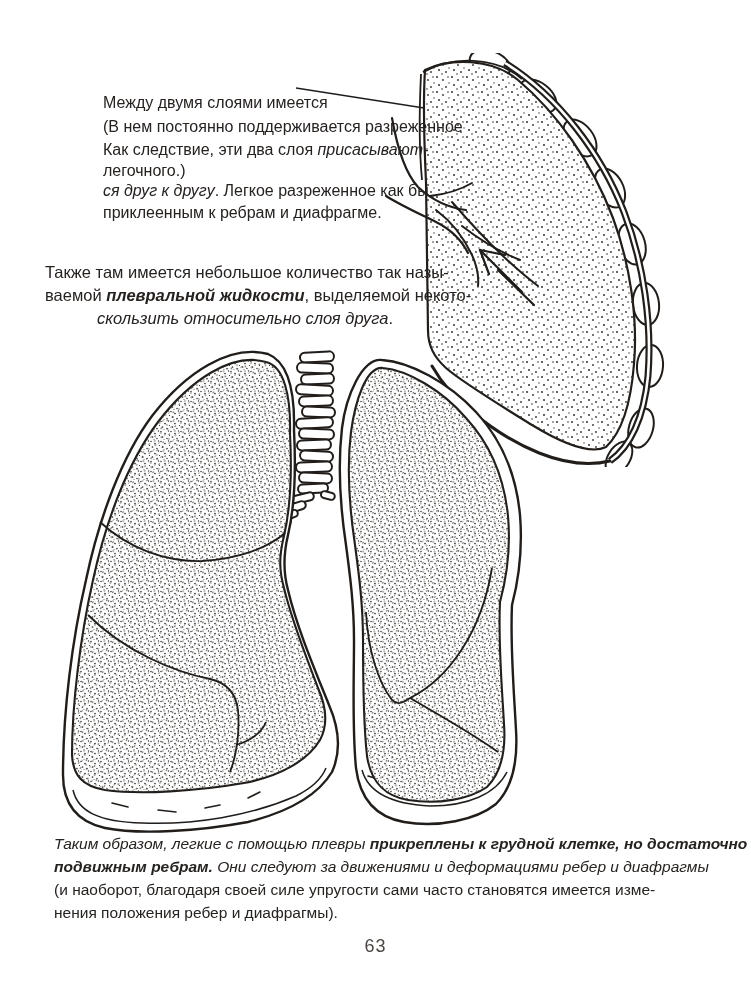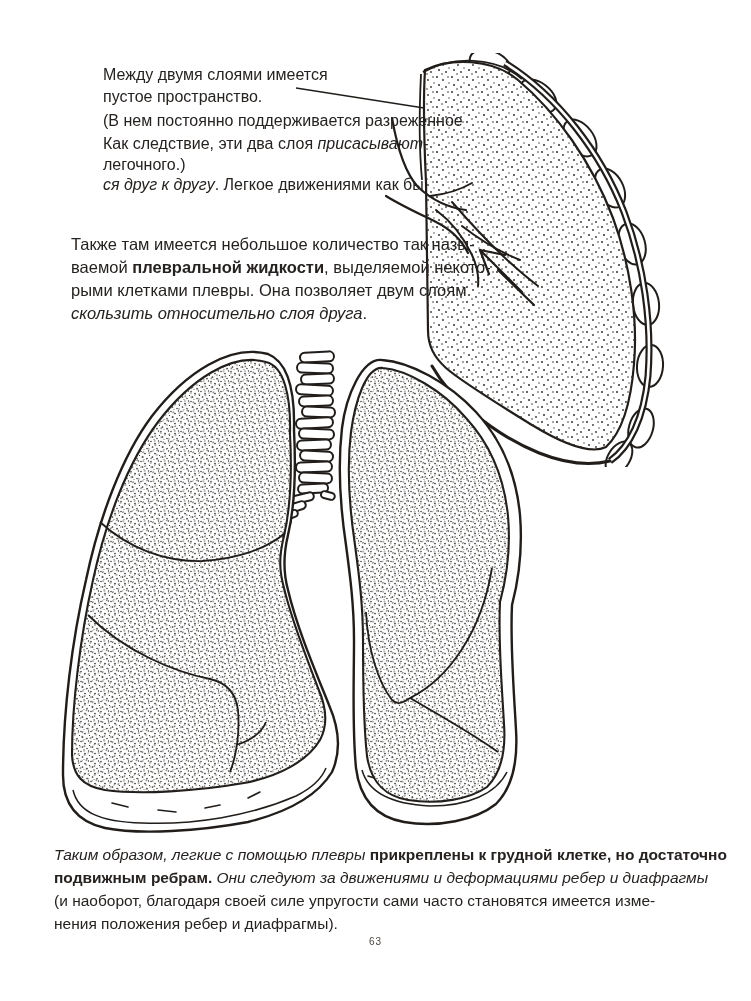--- a/index.html
+++ b/index.html
@@ -1,33 +1,33 @@
 <!DOCTYPE html>
 <html><head>
 <meta charset="utf-8">
 <style>
   html,body{margin:0;padding:0;background:#ffffff;}
   .page{
     position:relative;width:751px;height:1001px;background:#ffffff;
     font-family:"Liberation Sans","DejaVu Sans",sans-serif;
     color:#262220;overflow:hidden;
   }
-  .para{position:absolute;}
+  .para{position:absolute;margin-top:28px;}
   .ln{white-space:nowrap;}
   .p1 .ln{font-size:16px;line-height:22px;}
   .p1 .ln.sm{font-size:16px;line-height:19px;}
   .p1 .ln.gap{margin-top:3px;}
   .p2 .ln{font-size:16.5px;line-height:23px;}
   .p3 .ln{font-size:15.5px;line-height:23px;}
   .it{font-style:italic;}
-  .bi{font-weight:700;}
+  .bi{font-style:italic;font-weight:700;}
   .fig{position:absolute;}
   .pageno{
     position:absolute;left:0;top:936px;width:751px;text-align:center;
-    font-size:10px;color:#4a4542;letter-spacing:1px;
+    font-size:18px;color:#4a4542;letter-spacing:1px;
   }
 </style>
 </head>
 <body>
 
 <div class="page">
 
   <svg class="fig" style="left:278px;top:53px;" width="473" height="414" viewBox="278 53 473 414">
     <defs>
       <pattern id="stip1" width="15" height="15" patternUnits="userSpaceOnUse">
@@ -203,35 +203,34 @@
       <g fill="none" stroke="#211d1a" stroke-width="1.8">
         <path d="M 492,568 C 482,630 450,678 410,698"></path>
         <path d="M 366,612 C 368,650 378,682 392,700 C 398,706 404,702 410,698"></path>
         <path d="M 410,698 C 434,712 470,732 498,752"></path>
       </g>
     </g>
   </svg>
 
   <div class="para p1" style="left:103px;top:64px;width:330px;">
     <div class="ln"><span>Между двумя слоями имеется</span></div>
-    <div class="ln"><span>пустое пространство.</span></div>
     <div class="ln sm gap"><span>(В нем постоянно поддерживается разреженное</span></div>
     <div class="ln gap"><span>Как следствие, эти два слоя </span><span class="it">присасывают-</span></div>
     <div class="ln sm"><span>легочного.)</span></div>
-    <div class="ln"><span class="it">ся друг к другу</span><span>. Легкое движениями как бы</span></div>
+    <div class="ln"><span class="it">ся друг к другу</span><span>. Легкое разреженное как бы</span></div>
+    <div class="ln"><span>приклеенным к ребрам и диафрагме.</span></div>
   </div>
 
-  <div class="para p2" style="left:71px;top:233px;width:400px;">
+  <div class="para p2" style="left:45px;top:233px;width:400px;text-align:center;">
     <div class="ln"><span>Также там имеется небольшое количество так назы-</span></div>
     <div class="ln"><span>ваемой </span><span class="bi">плевральной жидкости</span><span>, выделяемой некото-</span></div>
-    <div class="ln"><span>рыми клетками плевры. Она позволяет двум слоям</span></div>
     <div class="ln"><span class="it">скользить относительно слоя друга</span><span>.</span></div>
   </div>
 
-  <div class="para p3" style="left:54px;top:843px;width:660px;">
+  <div class="para p3" style="left:54px;top:804px;width:660px;">
     <div class="ln"><span class="it">Таким образом, легкие с помощью плевры </span><span class="bi">прикреплены к грудной клетке, но достаточно</span></div>
     <div class="ln"><span class="bi">подвижным ребрам. </span><span class="it">Они следуют за движениями и деформациями ребер и диафрагмы</span></div>
     <div class="ln"><span>(и наоборот, благодаря своей силе упругости сами часто становятся имеется изме-</span></div>
     <div class="ln"><span>нения положения ребер и диафрагмы).</span></div>
   </div>
 
   <div class="pageno">63</div>
 
 </div>
 

